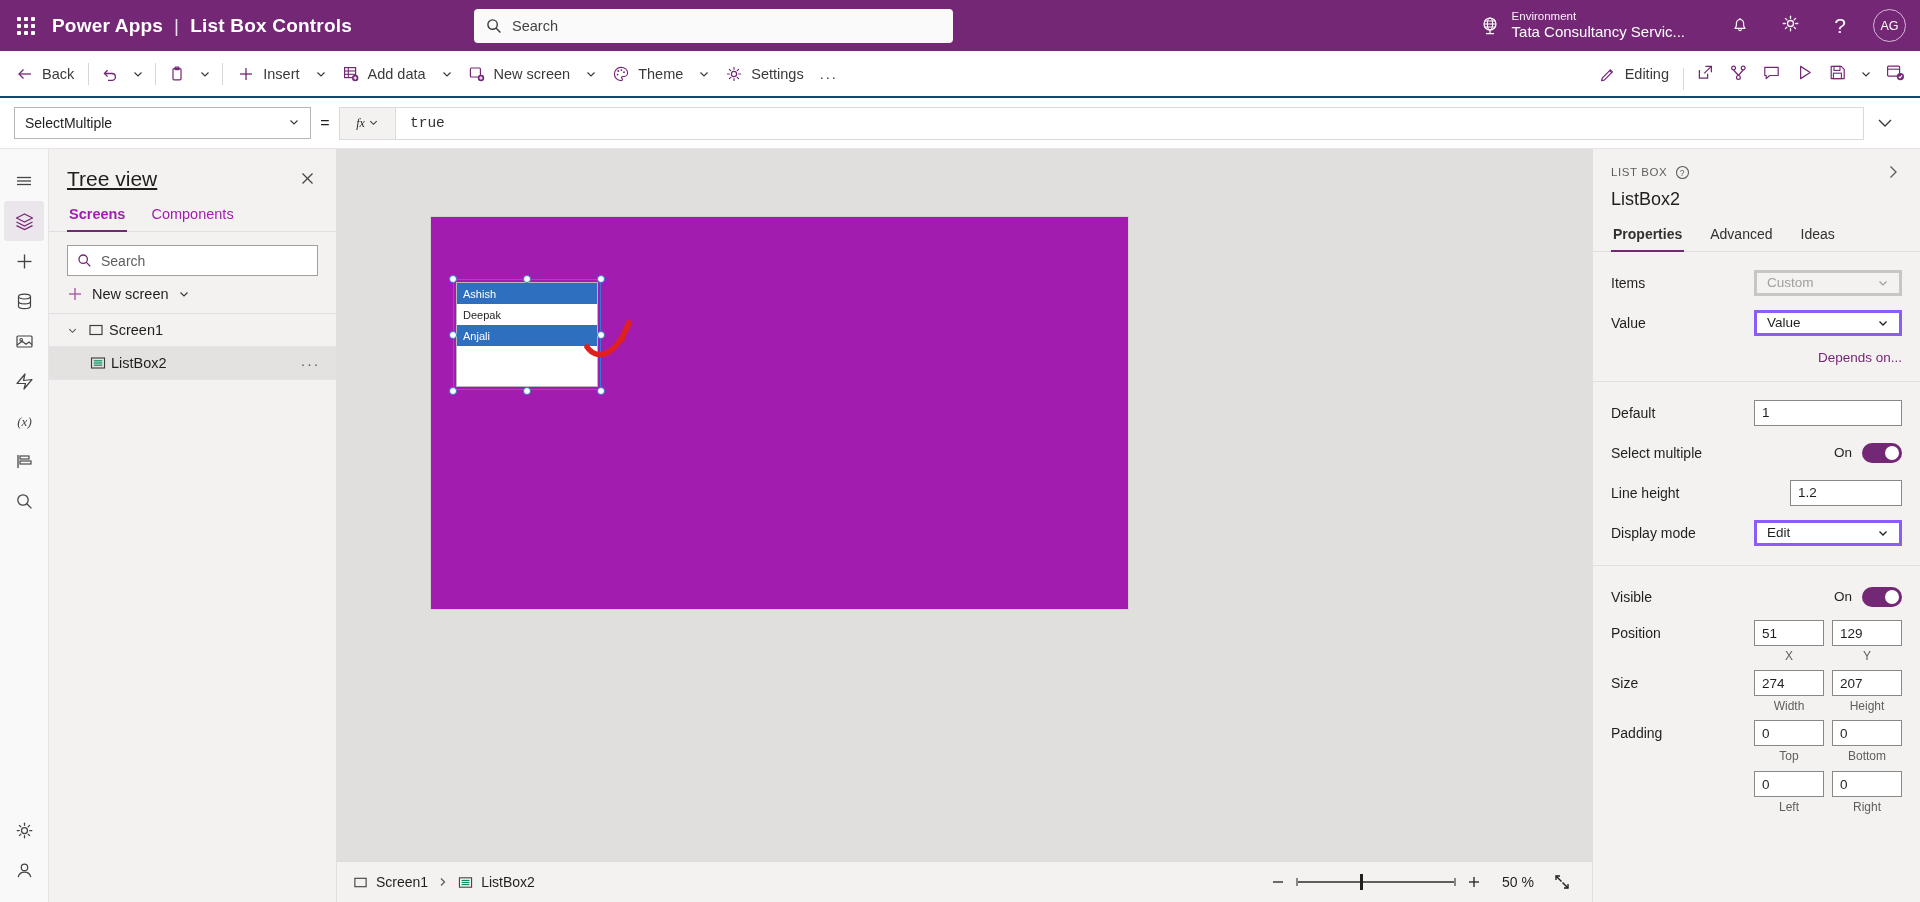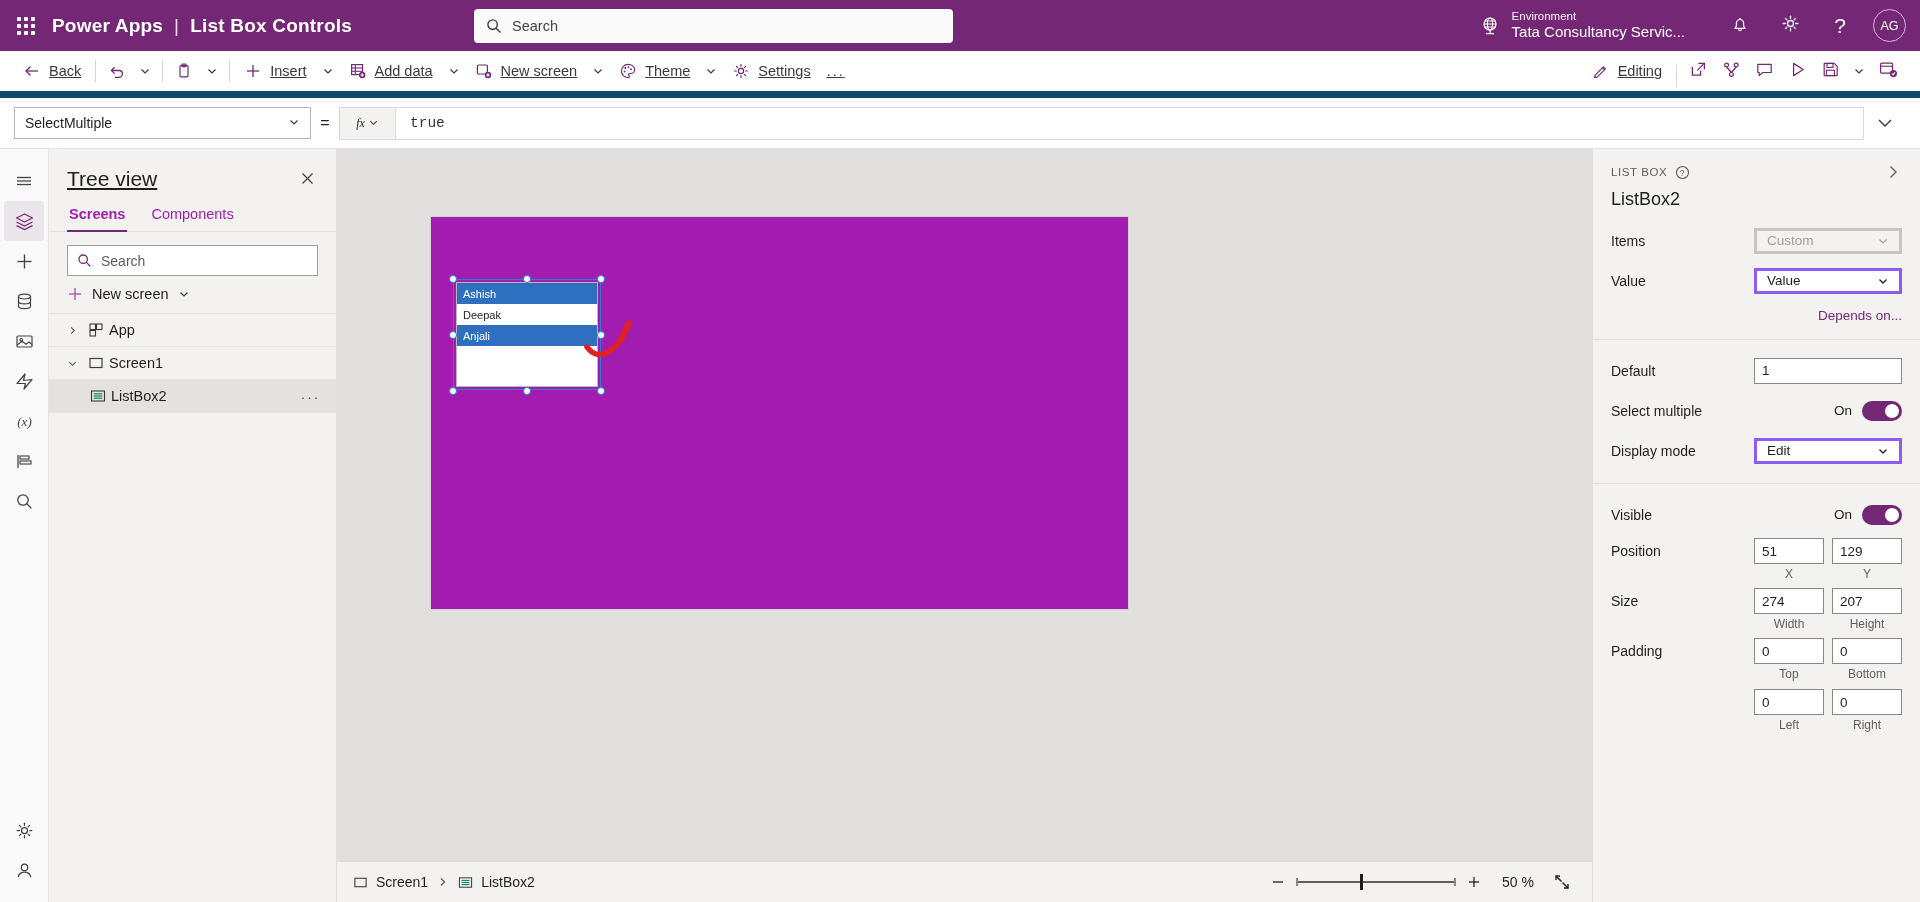--- a/index.html
+++ b/index.html
@@ -33,22 +33,22 @@
   .env .lbl { font-size: 11.5px; opacity: .95; }
   .env .val { font-size: 15px; }
   .tb-ico { width: 50px; height: 51px; display: flex; align-items: center; justify-content: center; cursor: pointer; }
   .avatar {
     width: 33px; height: 33px; border-radius: 50%; border: 1.5px solid #d7b7d7;
     display: flex; align-items: center; justify-content: center; font-size: 12.5px; margin-left: 8px; cursor: pointer;
   }
 
   
   .cmdbar {
-    height: 47px; flex: 0 0 47px; background: #fff; border-bottom: 7px solid #0c4a6e;
-    display: flex; align-items: center; padding: 0 14px; color: #3b3a39; text-decoration: underline;
+    height: 47px; flex: 0 0 47px; background: #fff; border-bottom: 2px solid #0c4a6e;
+    display: flex; align-items: center; padding: 0 7px; color: #3b3a39;
   }
   .cmd { display: flex; align-items: center; height: 32px; padding: 0 9px; border-radius: 3px; cursor: pointer; font-size: 14.5px; white-space: nowrap; }
   .cmd .ci { display: flex; margin-right: 8px; }
   .cmd.only { padding: 0 7px; }
   .caret { display: flex; align-items: center; justify-content: center; width: 24px; height: 32px; cursor: pointer; }
   .vdiv { width: 1px; height: 22px; background: #d9d4d9; margin: 0 5px; }
   .cmd-right { margin-left: auto; display: flex; align-items: flex-end; }
 
   
   .fxbar { height: 51px; flex: 0 0 51px; background: #fff; display: flex; align-items: center; padding: 0 14px; border-bottom: 1px solid #e6e2e6; }
@@ -586,35 +586,20 @@
             </svg>
         </span>
         <span class="lbl">New screen</span>
         <span class="chev">
           <svg width="12" height="12" viewBox="0 0 12 12">
               <polyline points="2.5,4.5 6,8 9.5,4.5" fill="none" stroke="#3b3a39" stroke-width="1.2"></polyline>
             </svg>
         </span>
       </div>
 
-      <div class="trow">
-        <span class="exp">
-          <svg width="11" height="11" viewBox="0 0 12 12">
-              <polyline points="4.5,2.5 8,6 4.5,9.5" fill="none" stroke="#5a585a" stroke-width="1.2"></polyline>
-            </svg>
-        </span>
-        <span class="ti">
-          <svg width="16" height="16" viewBox="0 0 16 16">
-              <rect x="2" y="2" width="5.5" height="5.5" fill="none" stroke="#3b3a39" stroke-width="1.1"></rect>
-              <rect x="8.5" y="2" width="5.5" height="5.5" fill="none" stroke="#3b3a39" stroke-width="1.1"></rect>
-              <rect x="2" y="8.5" width="5.5" height="5.5" fill="none" stroke="#3b3a39" stroke-width="1.1"></rect>
-            </svg>
-        </span>
-        <span>App</span>
-      </div>
 
       <div class="trow">
         <span class="exp">
           <svg width="11" height="11" viewBox="0 0 12 12">
               <polyline points="2.5,4.5 6,8 9.5,4.5" fill="none" stroke="#5a585a" stroke-width="1.2"></polyline>
             </svg>
         </span>
         <span class="ti">
           <svg width="16" height="16" viewBox="0 0 16 16">
               <rect x="2" y="3.5" width="12" height="9" fill="none" stroke="#3b3a39" stroke-width="1.15"></rect>
@@ -740,20 +725,25 @@
           </span>
           <span class="p-expand">
             <svg width="18" height="18" viewBox="0 0 18 18">
                 <polyline points="6.5,3.5 12,9 6.5,14.5" fill="none" stroke="#605e5c" stroke-width="1.35"></polyline>
               </svg>
           </span>
         </div>
         <div class="p-name">ListBox2</div>
       </div>
 
+      <div class="p-tabs">
+        <span class="ptab active">Properties</span>
+        <span class="ptab">Advanced</span>
+        <span class="ptab">Ideas</span>
+      </div>
 
       <div class="p-group">
         <div class="prow">
           <span class="plabel">Items</span>
           <span class="pdrop dis">
             <span>Custom</span>
             <span class="v">
               <svg width="12" height="12" viewBox="0 0 12 12">
                   <polyline points="2.5,4.5 6,8 9.5,4.5" fill="none" stroke="#a19f9d" stroke-width="1.2"></polyline>
                 </svg>
@@ -780,20 +770,24 @@
           <span class="pinput">1</span>
         </div>
         <div class="prow">
           <span class="plabel">Select multiple</span>
           <span class="toggwrap">
             <span class="togg-lbl">On</span>
             <span class="togg">
                 <i></i>
               </span>
           </span>
+        </div>
+        <div class="prow">
+          <span class="plabel">Line height</span>
+          <span class="pinput" style="width:112px">1.2</span>
         </div>
         <div class="prow">
           <span class="plabel">Display mode</span>
           <span class="pdrop">
             <span>Edit</span>
             <span class="v">
               <svg width="12" height="12" viewBox="0 0 12 12">
                   <polyline points="2.5,4.5 6,8 9.5,4.5" fill="none" stroke="#201f1e" stroke-width="1.3"></polyline>
                 </svg>
             </span>

